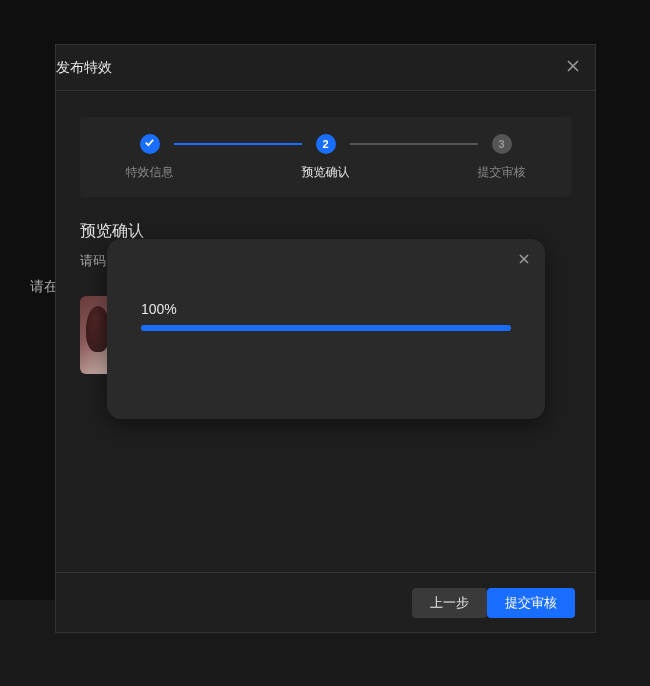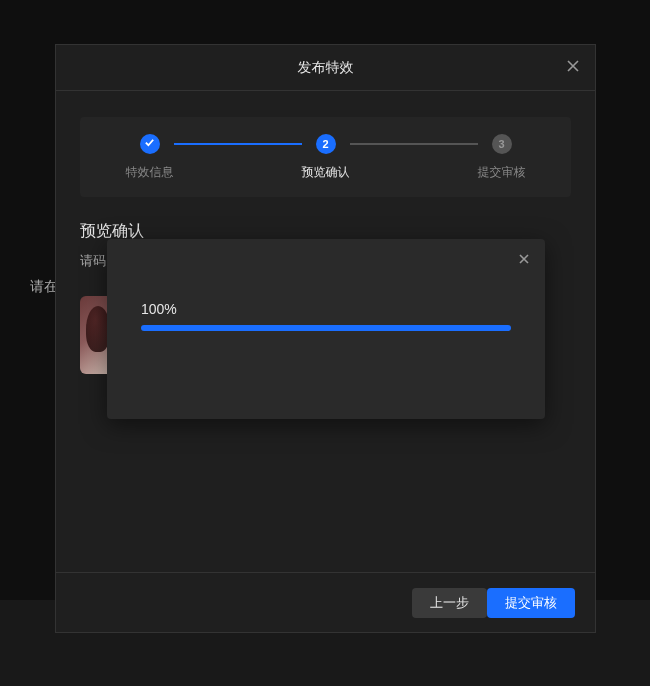--- a/index.html
+++ b/index.html
@@ -31,21 +31,20 @@
       background: #1f1f1f;
       border: 1px solid #333;
       display: flex;
       flex-direction: column;
     }
     .main-header {
       height: 46px;
       border-bottom: 1px solid #333;
       display: flex;
       align-items: center;
-      justify-content: center;
       position: relative;
       font-size: 14px;
       color: #e6e6e6;
     }
     .main-close {
       position: absolute;
       right: 12px; top: 50%;
       transform: translateY(-50%);
       width: 20px; height: 20px;
       display: flex;
@@ -166,21 +165,21 @@
     .btn-primary {
       background: #1a6eff;
       color: #fff;
       padding: 0 18px;
     }
     .progress-dialog {
       position: absolute;
       left: 107px; top: 239px;
       width: 438px; height: 180px;
       background: #2a2a2a;
-      border-radius: 4px;
+      border-radius: 14px;
       box-shadow: 0 6px 24px rgba(0,0,0,0.5);
       padding: 14px 16px;
     }
     .progress-close {
       position: absolute;
       right: 12px; top: 12px;
       width: 18px; height: 18px;
       display: flex;
       align-items: center;
       justify-content: center;

